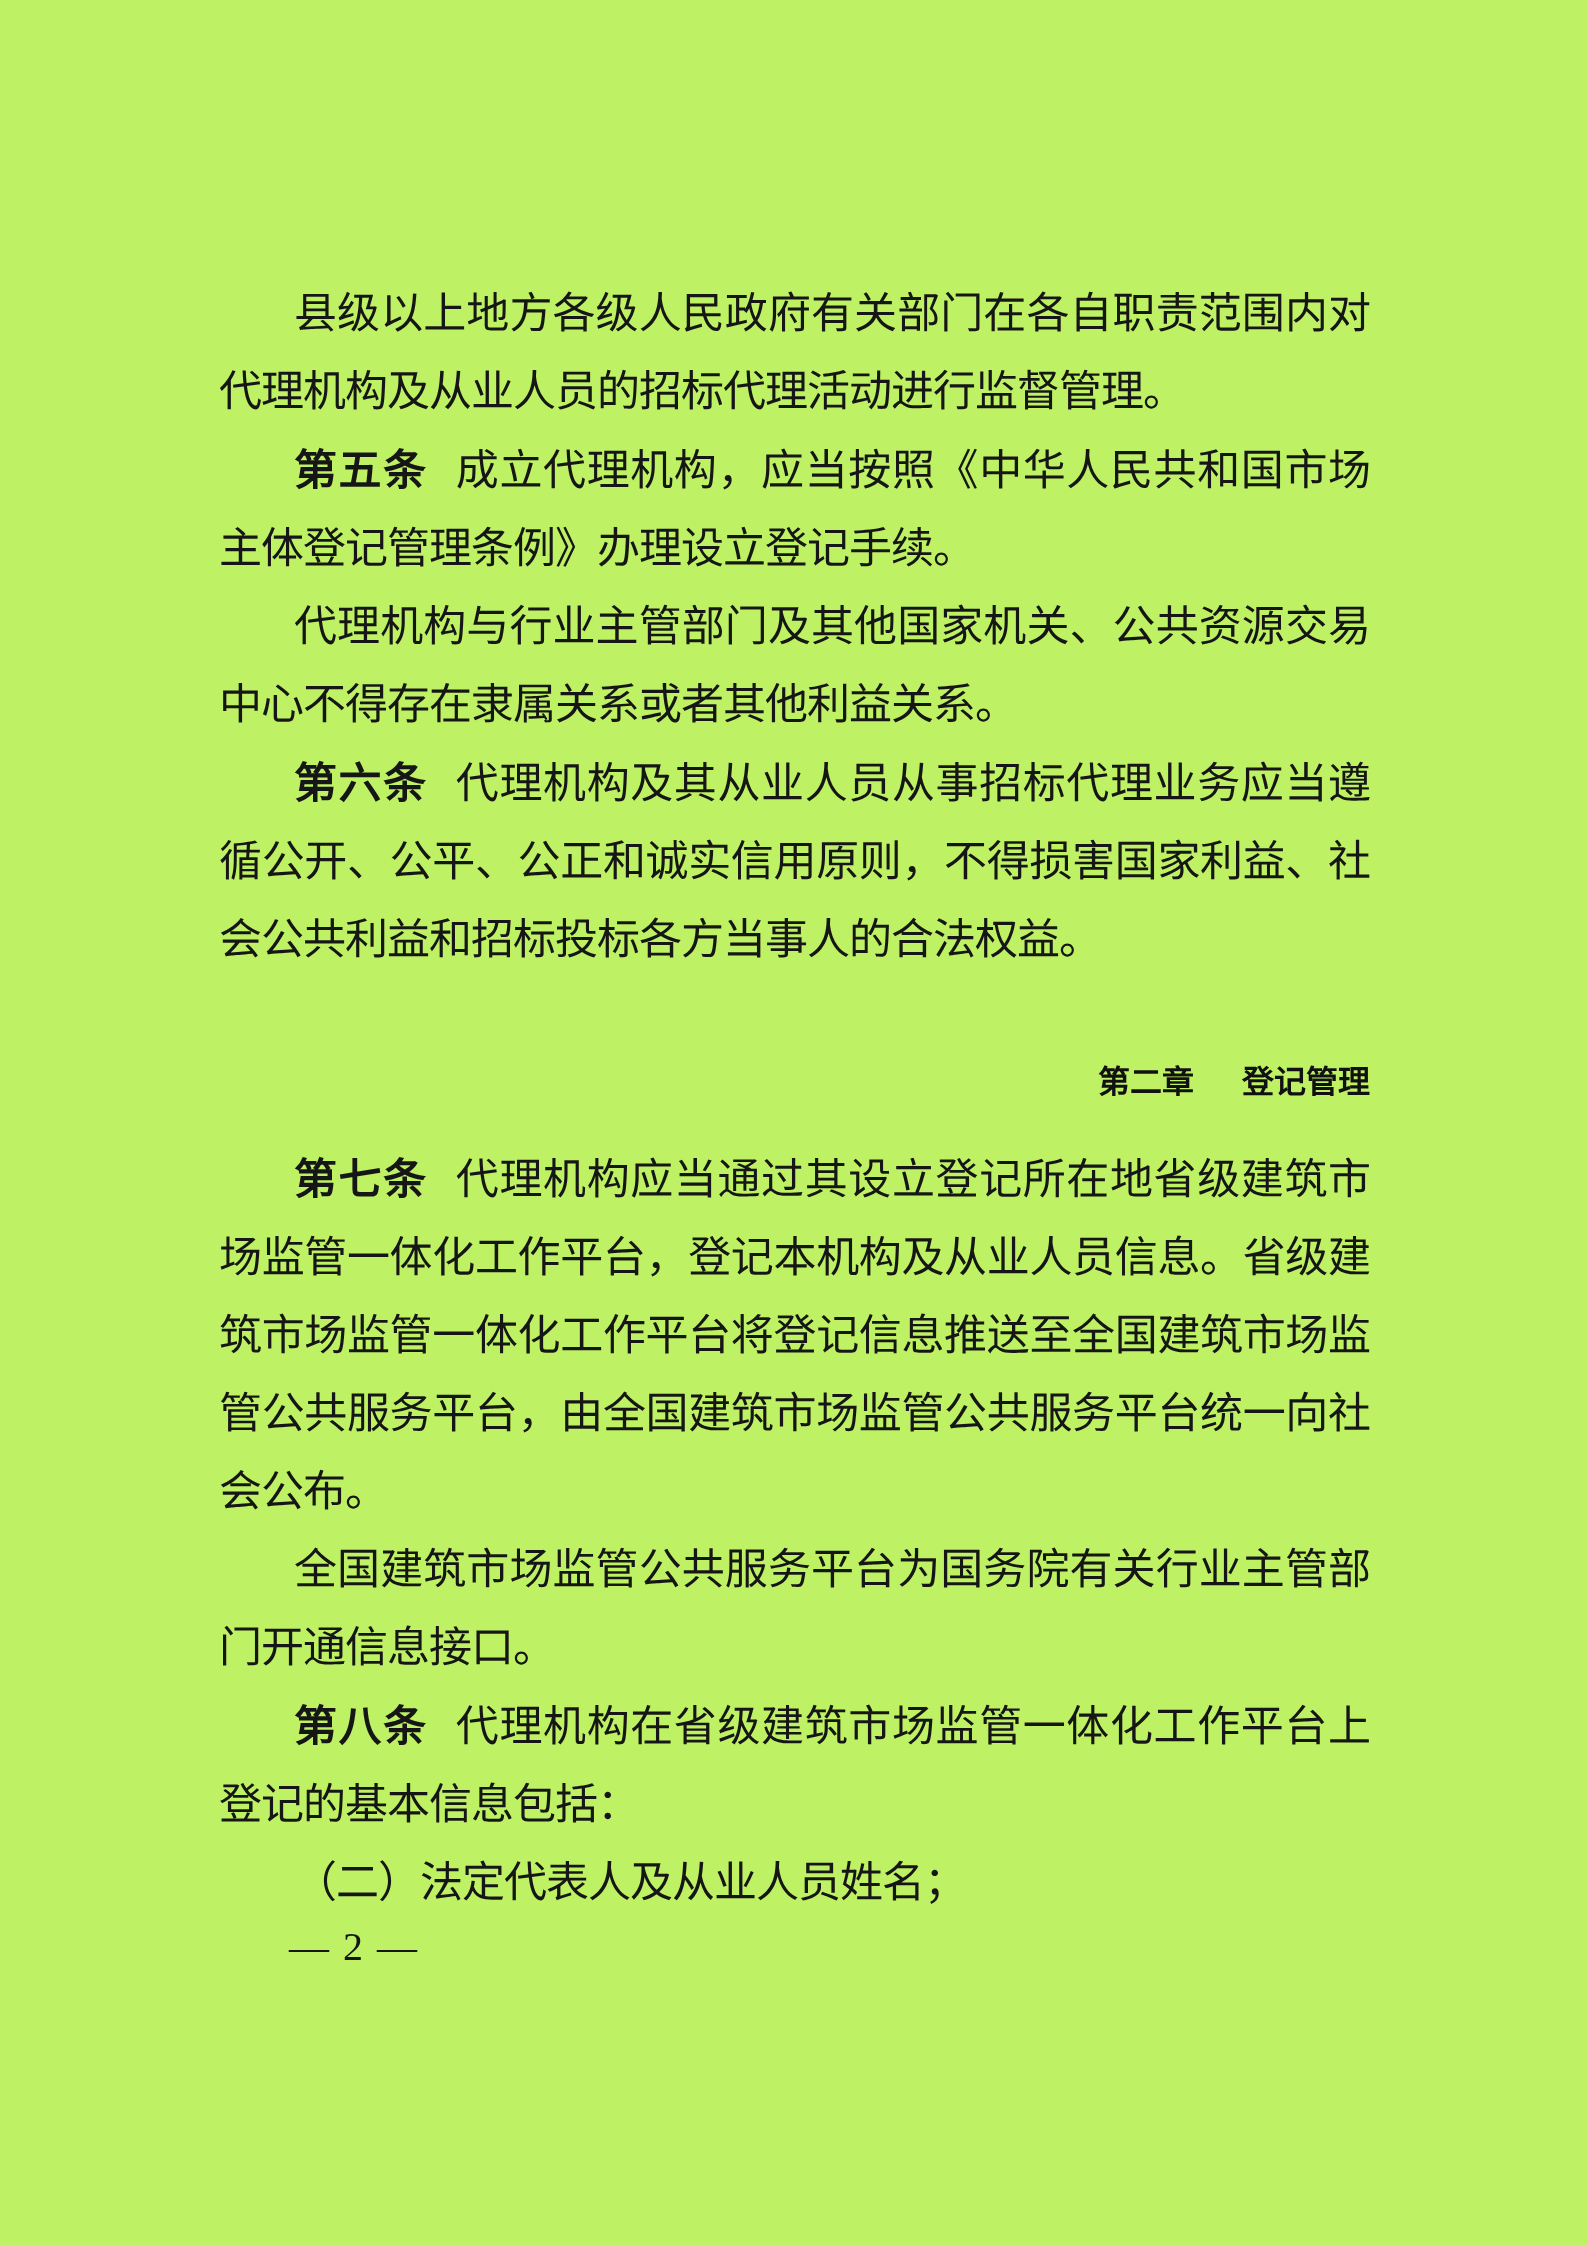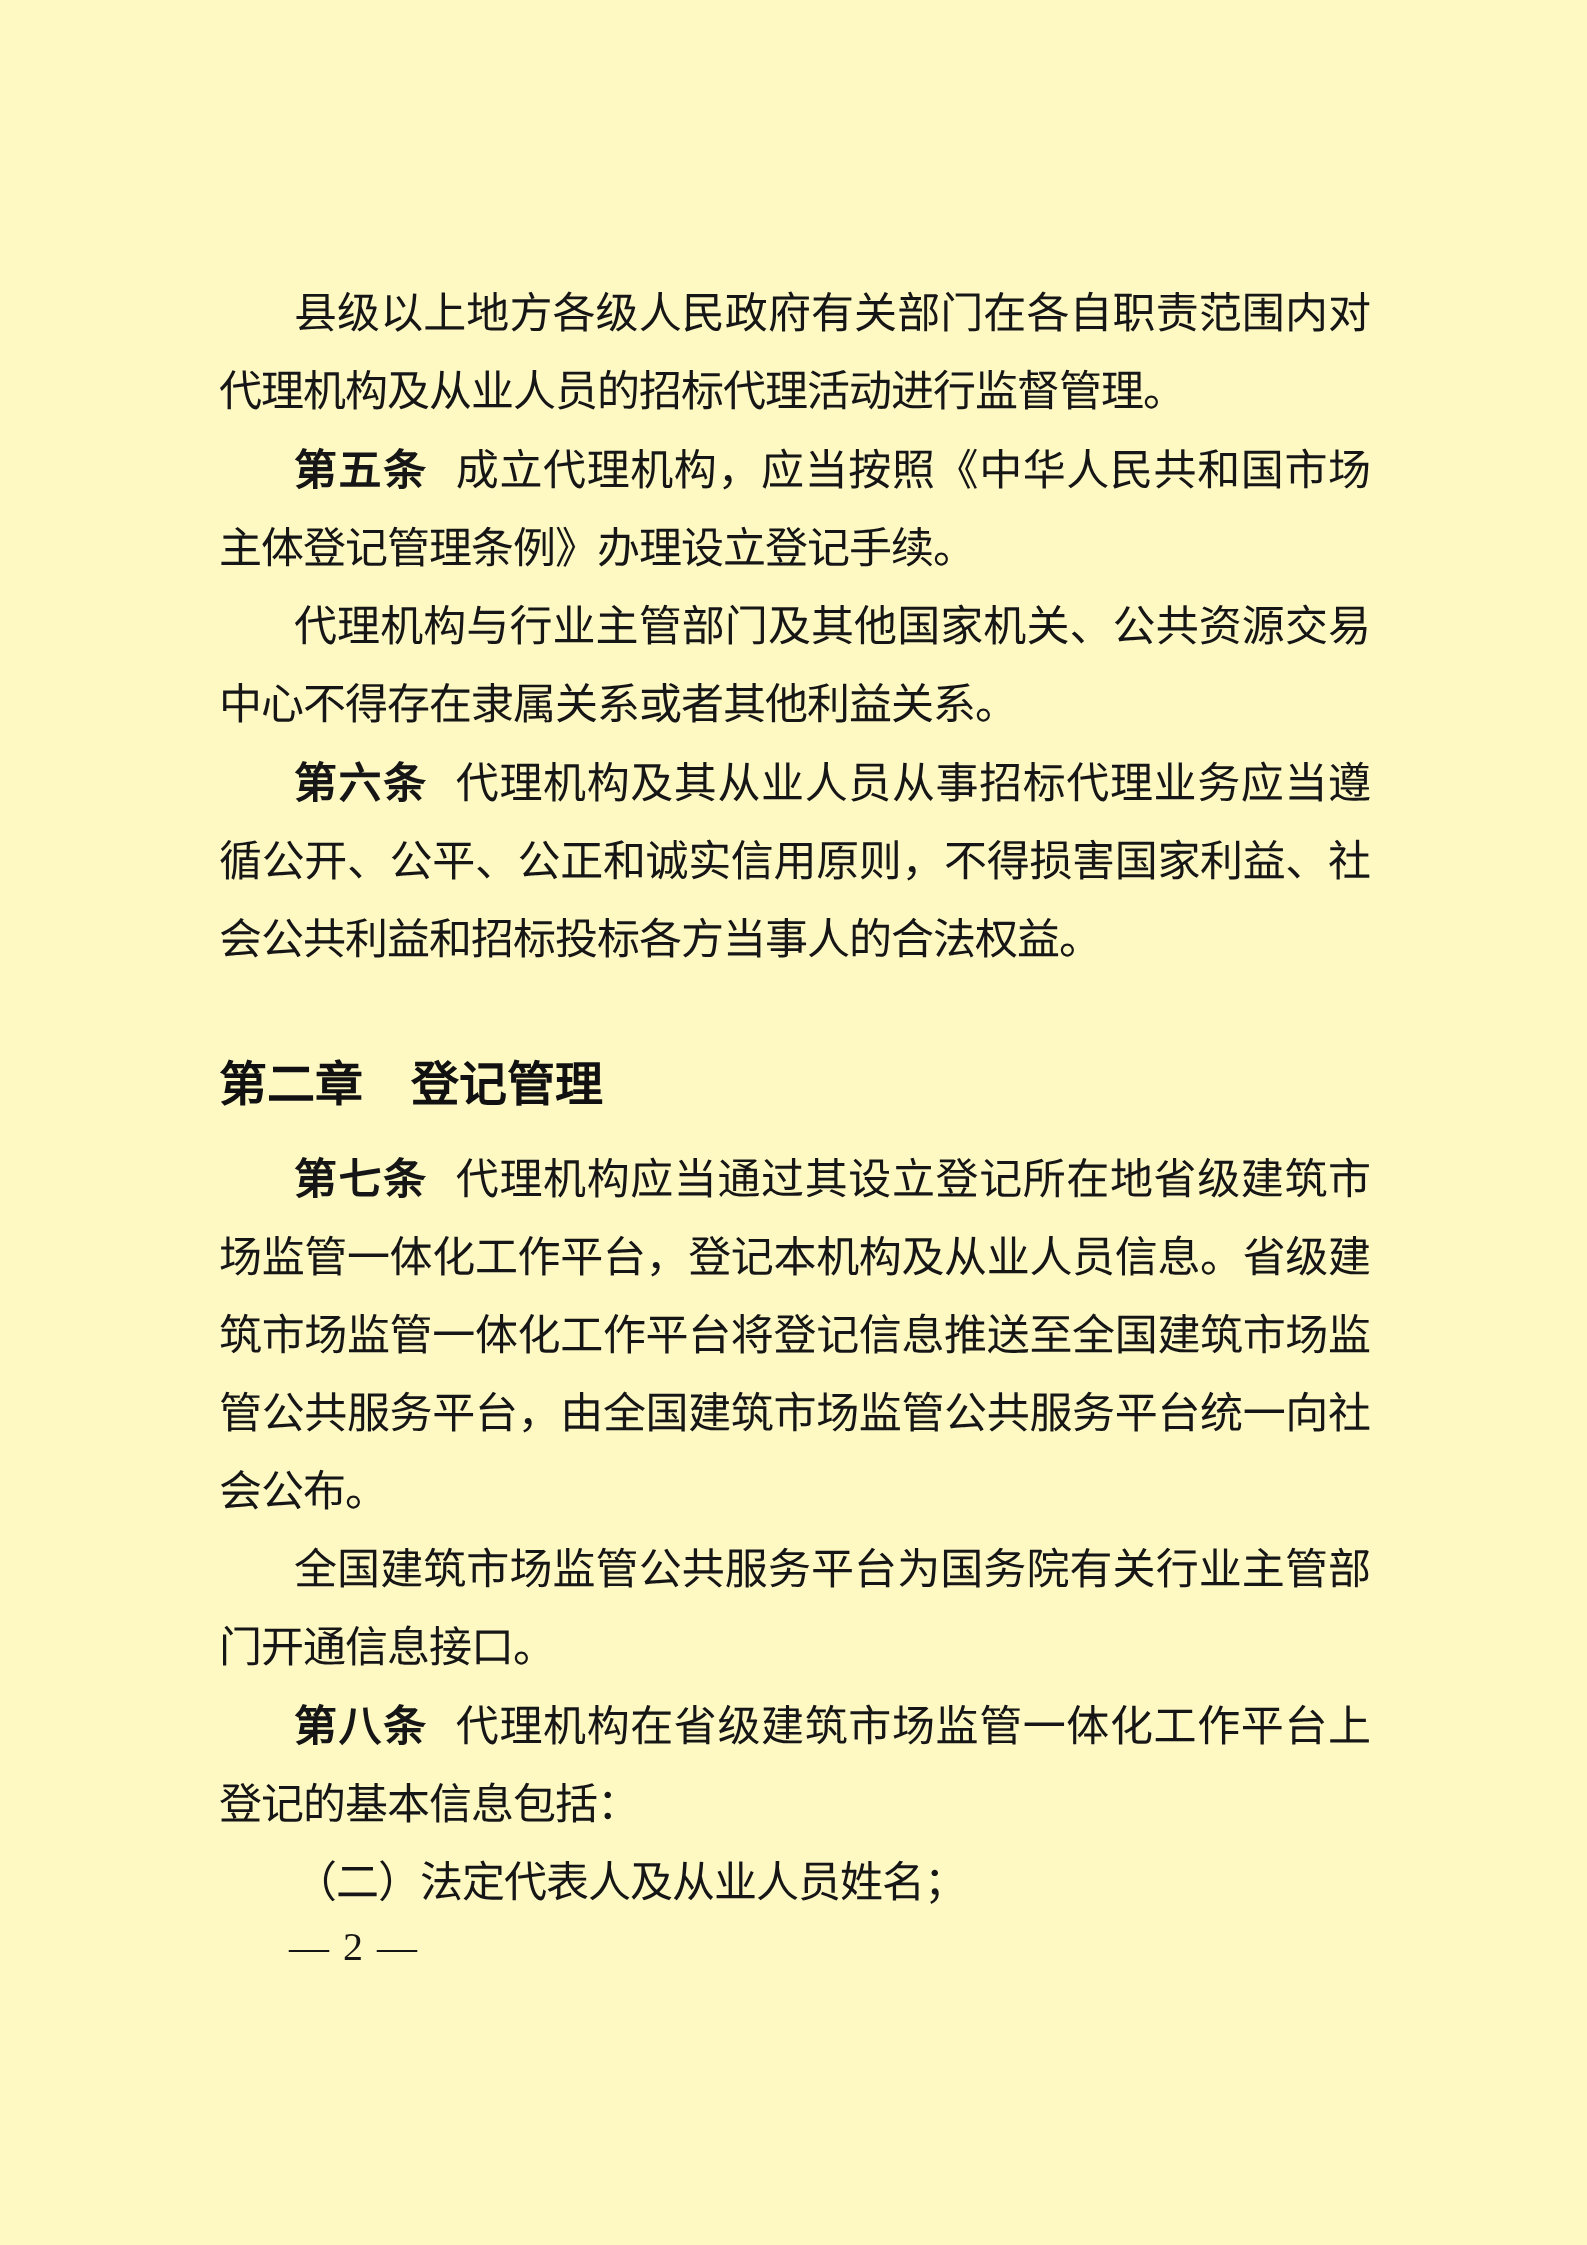--- a/index.html
+++ b/index.html
@@ -9,21 +9,21 @@
   body {
     width: 1587px;
     height: 2245px;
     position: relative;
     overflow: hidden;
     background: #fdfdfd;
   }
   .page {
     position: absolute;
     inset: 0;
-    background: #fef9c3;
+    background: #bef264;
     color: #161616;
     font-family: "Liberation Serif", "DejaVu Serif", serif;
   }
   .content {
     position: absolute;
     left: 219px;
     top: 275px;
     width: 1151px;
   }
   p.para {
@@ -36,25 +36,25 @@
     word-break: break-all;
   }
   .article-label {
     font-family: Liberation Sans, sans-serif;
     font-weight: 700;
     letter-spacing: 0;
     margin-right: 28px;
   }
   h2.chapter {
     margin: 67px 0 16px 0;
-    font-size: 48px;
+    font-size: 32px;
     line-height: 78px;
     font-weight: 700;
-    font-family: Liberation Serif, serif;
-    text-align: left;
+    font-family: Liberation Mono, monospace;
+    text-align: right;
     text-indent: 0;
     letter-spacing: 0;
     color: #111;
   }
   .chapter-title {
     margin-left: 48px;
   }
   .footer {
     margin-top: 3px;
     margin-left: 70px;

